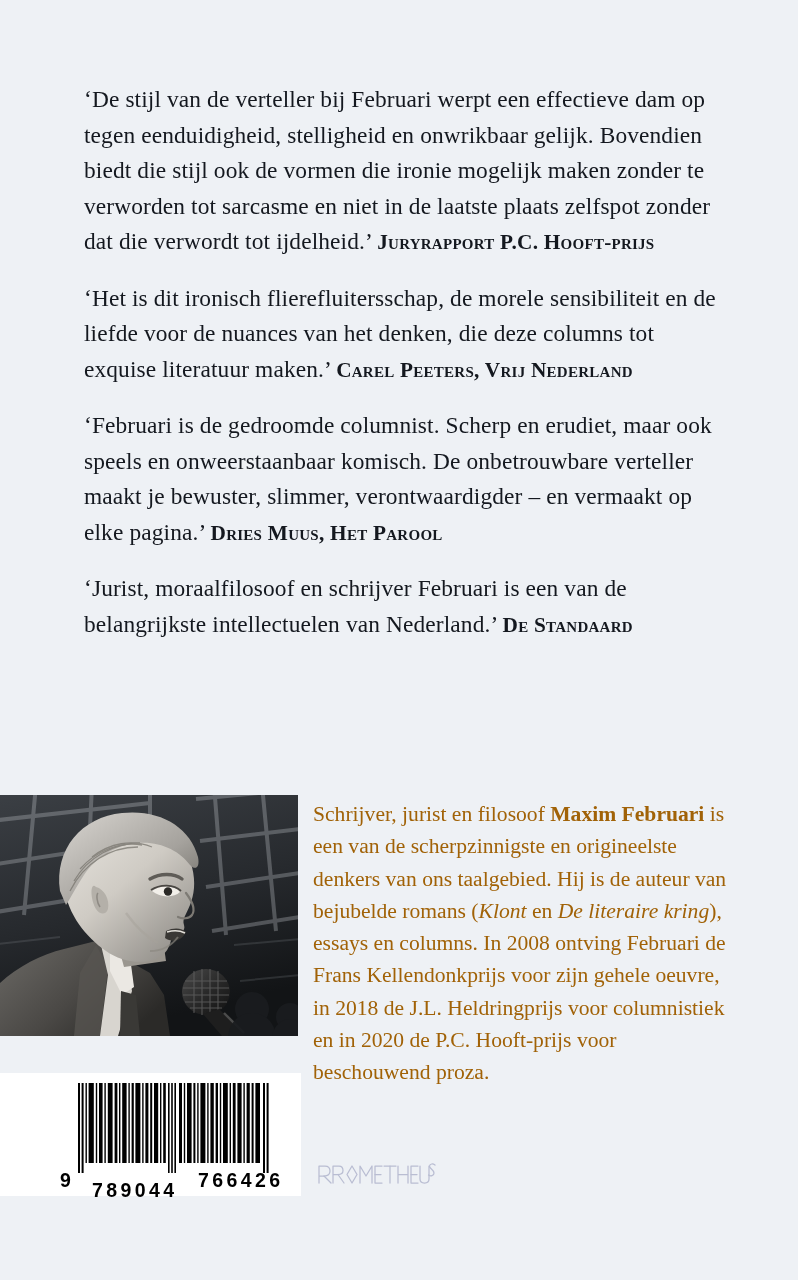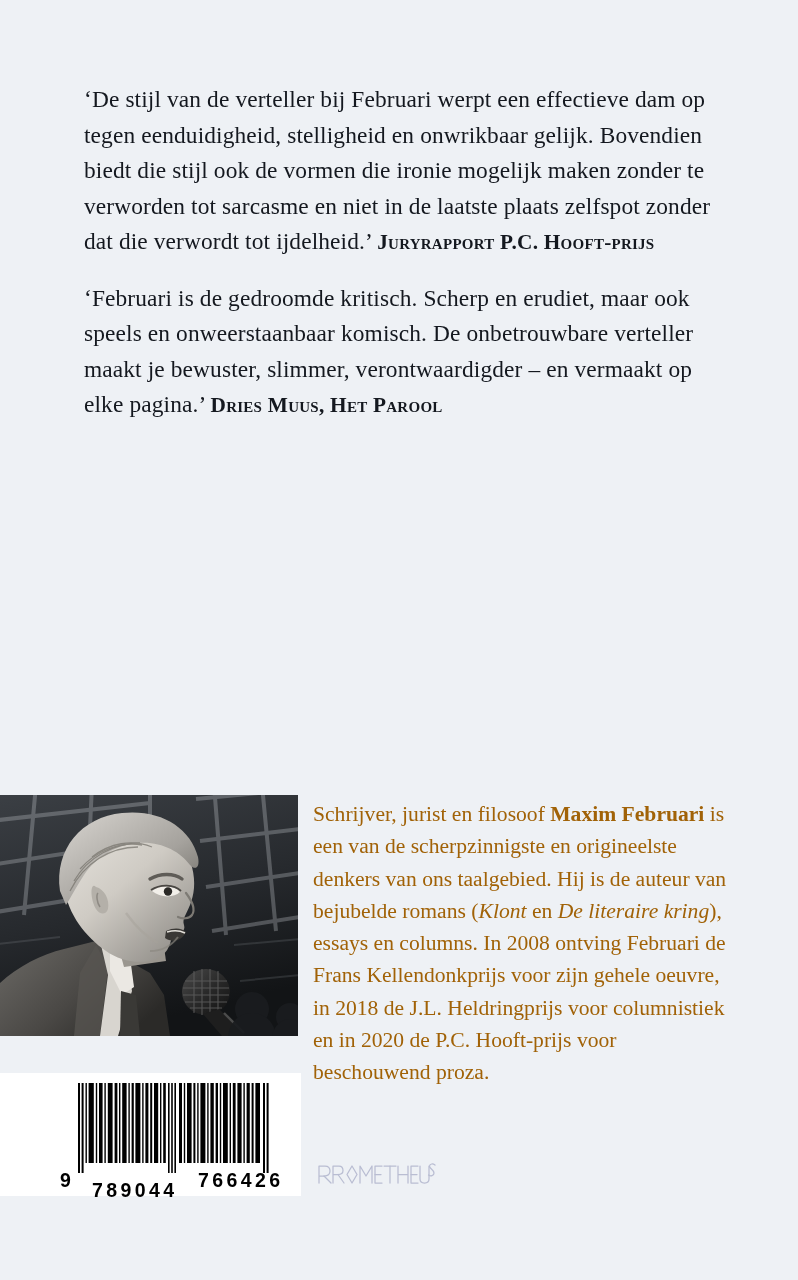--- a/index.html
+++ b/index.html
@@ -149,23 +149,25 @@
 </head>
 <body>
 
 <div id="cover">
 
   <div class="quotes">
 
     <p class="quote"><span>‘De stijl van de verteller bij Februari werpt een effectieve dam op tegen eenduidigheid, stelligheid en onwrikbaar gelijk. Bovendien biedt die stijl ook de vormen die ironie mogelijk maken zonder te verworden tot sarcasme en niet in de laatste plaats zelfspot zonder dat die verwordt tot ijdelheid.’</span> <span class="attrib">Juryrapport P.C. Hooft-prijs</span></p>
 
 
-
-    <p class="quote"><span>‘Februari is de gedroomde kritisch. Scherp en erudiet, maar ook speels en onweerstaanbaar komisch. </span><span class="ital">De onbetrouwbare verteller</span><span> maakt je bewuster, slimmer, verontwaardigder – en vermaakt op elke pagina.’</span> <span class="attrib">Dries Muus, Het Parool</span></p>
-
+    <p class="quote"><span>‘Het is dit ironisch flierefluitersschap, de morele sensibiliteit en de liefde voor de nuances van het denken, die deze columns tot exquise literatuur maken.’</span> <span class="attrib">Carel Peeters, Vrij Nederland</span></p>
+
+    <p class="quote"><span>‘Februari is de gedroomde columnist. Scherp en erudiet, maar ook speels en onweerstaanbaar komisch. </span><span class="ital">De onbetrouwbare verteller</span><span> maakt je bewuster, slimmer, verontwaardigder – en vermaakt op elke pagina.’</span> <span class="attrib">Dries Muus, Het Parool</span></p>
+
+    <p class="quote"><span>‘Jurist, moraalfilosoof en schrijver Februari is een van de belangrijkste intellectuelen van Nederland.’</span> <span class="attrib">De Standaard</span></p>
 
   </div>
 
   <div class="author-section">
 
     <div class="author-photo">
       <svg viewBox="0 0 298 241" preserveAspectRatio="none" role="img" aria-label="author portrait">
         <defs>
           <linearGradient id="bgGrad" x1="0" y1="0" x2="0.3" y2="1">
             <stop offset="0%" stop-color="#3b3f44"></stop>

